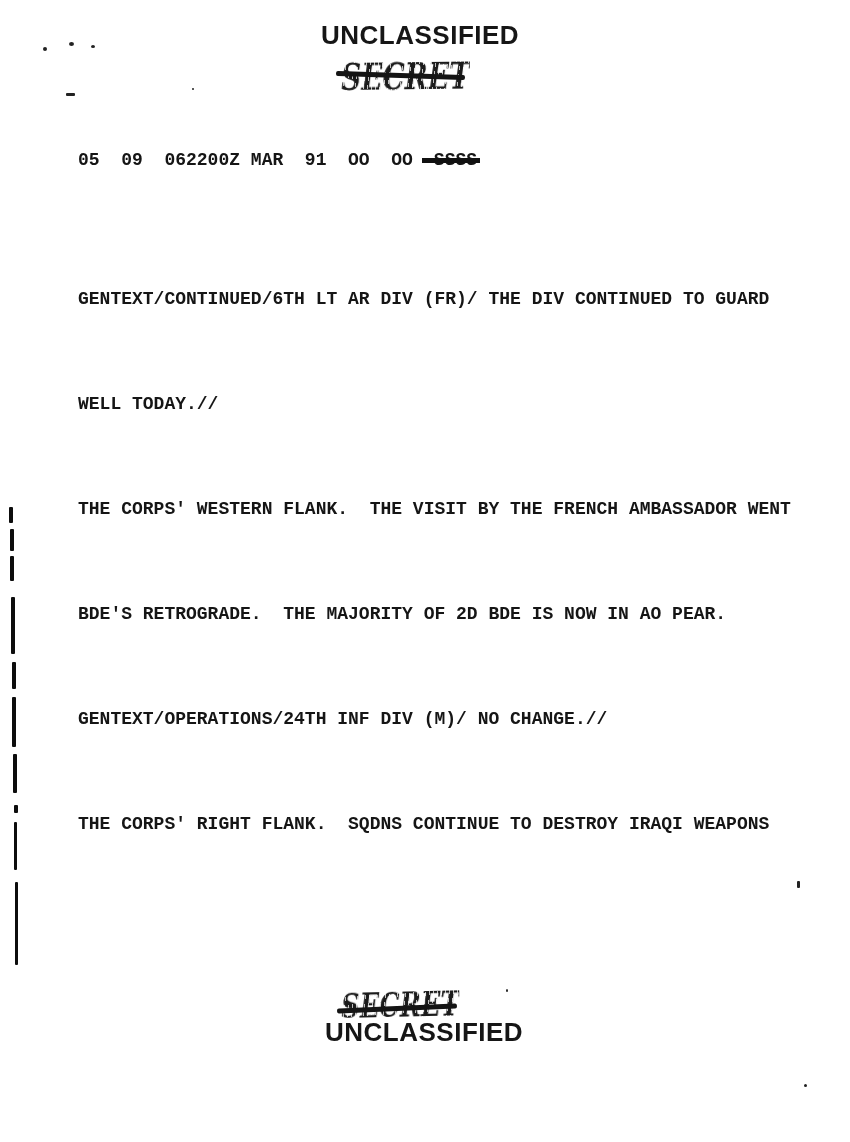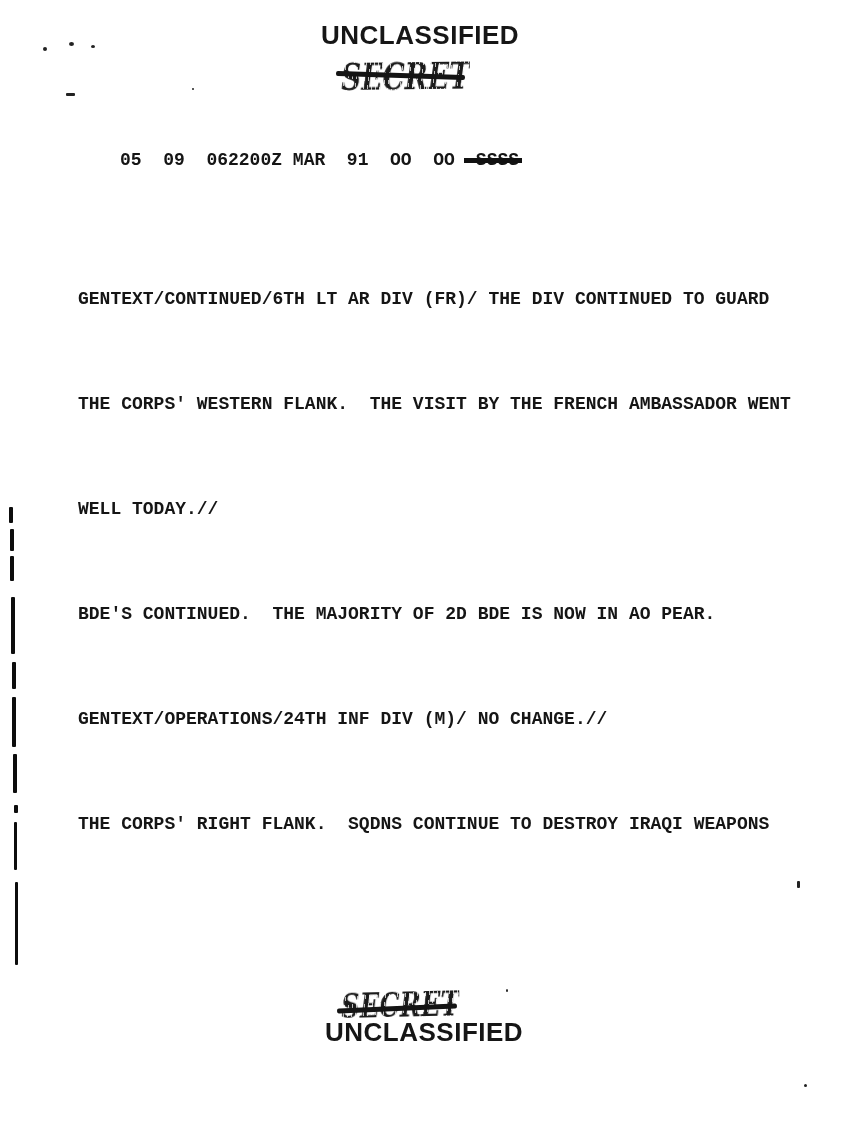--- a/index.html
+++ b/index.html
@@ -48,21 +48,21 @@
 
   
   .mono {
     font-family: "Liberation Mono", monospace;
     font-weight: 700;
     font-size: 18px;
     line-height: 35px;
     color: #151515;
     white-space: pre;
   }
-  .dtg-line { position: absolute; left: 78px; top: 143px; height: 35px; margin-left: 42px; }
+  .dtg-line { position: absolute; left: 78px; top: 143px; height: 35px; }
   .struck {
     position: relative;
     display: inline-block;
     padding-left: 21px;
   }
   .struck::before {
     content: "";
     position: absolute;
     left: 9px;
     right: -3px;
@@ -86,23 +86,23 @@
 
   <div class="unclass unclass-top">UNCLASSIFIED</div>
 
   <div class="stamp-text stamp-top">SECRET</div>
   <div class="strike-line strike-top"></div>
 
   <div class="mono dtg-line"><span>05  09  062200Z MAR  91  OO  OO</span><span class="struck">SSSS</span></div>
 
   <div class="mono body-text">
     <div class="line">GENTEXT/CONTINUED/6TH LT AR DIV (FR)/ THE DIV CONTINUED TO GUARD</div>
+    <div class="line">WELL TODAY.//</div>
     <div class="line">THE CORPS' WESTERN FLANK.  THE VISIT BY THE FRENCH AMBASSADOR WENT</div>
-    <div class="line">WELL TODAY.//</div>
-    <div class="line">BDE'S CONTINUED.  THE MAJORITY OF 2D BDE IS NOW IN AO PEAR.</div>
+    <div class="line">BDE'S RETROGRADE.  THE MAJORITY OF 2D BDE IS NOW IN AO PEAR.</div>
     <div class="line">GENTEXT/OPERATIONS/24TH INF DIV (M)/ NO CHANGE.//</div>
     <div class="line">THE CORPS' RIGHT FLANK.  SQDNS CONTINUE TO DESTROY IRAQI WEAPONS</div>
     
     
     
     
     
     
     
     

